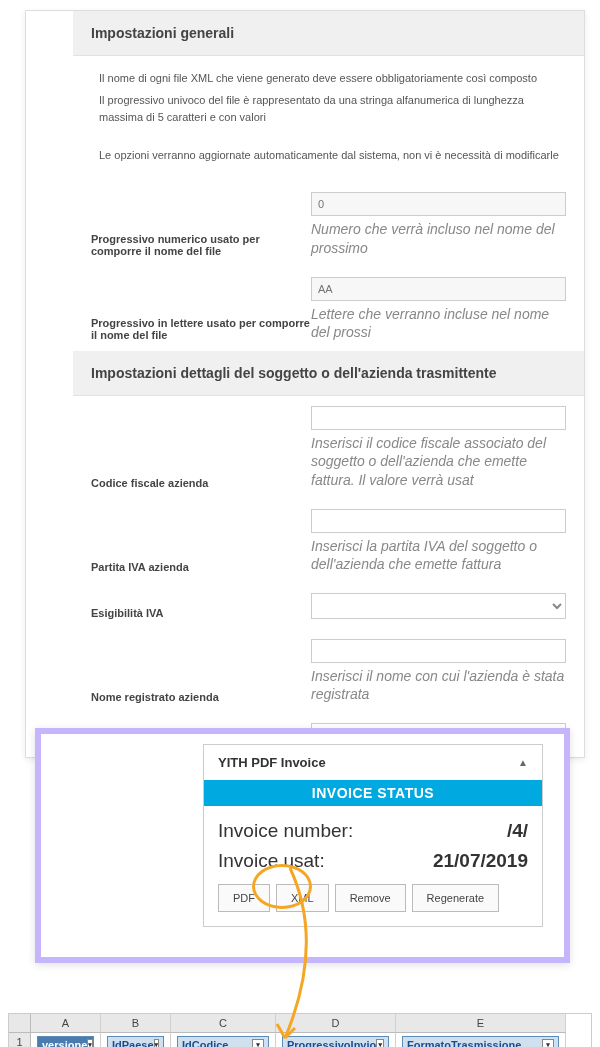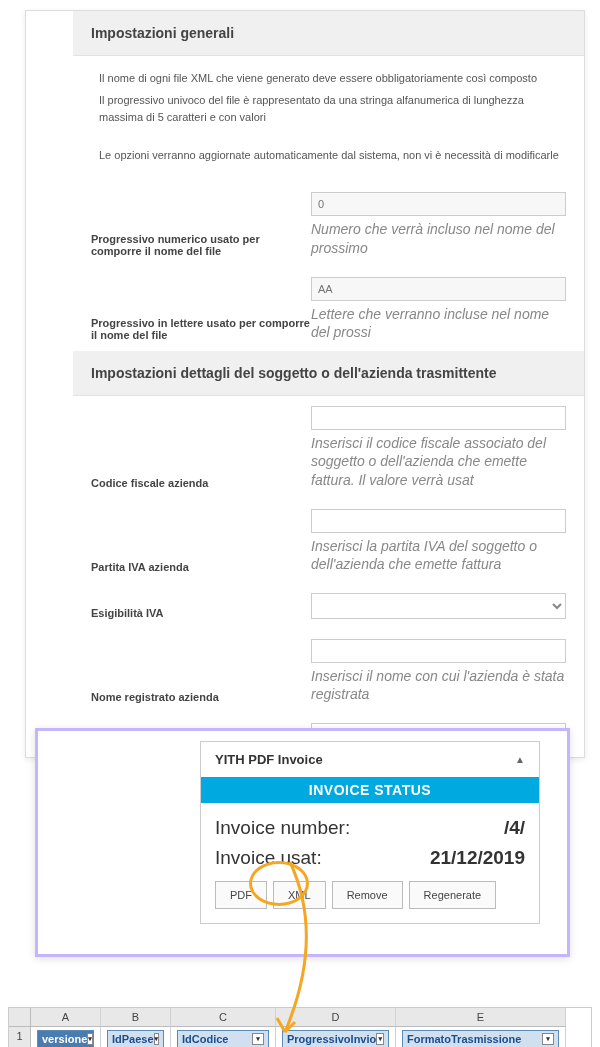--- a/index.html
+++ b/index.html
@@ -13,21 +13,21 @@
   .section-body .spacer { height: 8px; }
   
   .form-row { display: flex; padding: 10px 18px; align-items: flex-end; }
   .form-row .label { flex: 0 0 220px; font-size: 11px; font-weight: 700; color: #444; padding-top: 4px; }
   .form-row .control { flex: 1; }
   .form-row .control input[type=text], .form-row .control select { width: 100%; max-width: 300px; padding: 5px 6px; border: 1px solid #ccc; font-size: 11px; background: #fff; color: #888; }
   .form-row .control input.ghost { background: #f7f7f7; color: #bbb; }
   .form-row .help { font-size: 14px; font-style: italic; color: #888; margin-top: 4px; line-height: 1.3; }
   
   .panel2-wrap { position: relative; margin: -30px 30px 0 35px; }
-  .panel2 { border: 3px solid #c4b5fd; box-shadow: 0 2px 8px rgba(0,0,0,0.12); background: #fff; padding: 10px 12px 30px 12px; }
+  .panel2 { border: 6px solid #c4b5fd; box-shadow: 0 2px 8px rgba(0,0,0,0.12); background: #fff; padding: 10px 12px 30px 12px; }
   .widget { border: 1px solid #ccc; margin: 0 0 0 150px; width: 340px; }
   .widget-title { padding: 10px 14px; font-weight: 700; color: #333; display: flex; justify-content: space-between; align-items: center; }
   .widget-title .tri { font-size: 10px; color: #666; }
   .status-header { background: #00a9e0; color: #fff; text-align: center; padding: 5px 0; font-size: 14px; font-weight: 600; letter-spacing: 0.5px; }
   .status-body { padding: 10px 14px 14px 14px; }
   .status-row { display: flex; justify-content: space-between; padding: 4px 0; font-size: 19px; }
   .status-row .val { font-weight: 700; }
   .btn-row { display: flex; flex-wrap: wrap; gap: 6px; margin-top: 8px; }
   .btn { border: 1px solid #bbb; background: #fafafa; padding: 7px 14px; font-size: 11px; color: #444; cursor: pointer; }
   .circle { position: absolute; width: 60px; height: 45px; border: 3px solid #f5a623; border-radius: 50%; pointer-events: none; z-index: 10; }
@@ -109,21 +109,21 @@
         <span class="tri">▲</span>
       </div>
       <div class="status-header">INVOICE STATUS</div>
       <div class="status-body" style="position:relative;">
         <div class="status-row">
           <span>Invoice number:</span>
           <span class="val">/4/</span>
         </div>
         <div class="status-row">
           <span>Invoice usat:</span>
-          <span class="val">21/12/2019</span>
+          <span class="val">21/07/2019</span>
         </div>
         <div class="btn-row">
           <button class="btn">PDF</button>
           <button class="btn">XML</button>
           <button class="btn">Remove</button>
           <button class="btn">Regenerate</button>
         </div>
         <div class="circle" style="left:48px; top:58px;"></div>
       </div>
     </div>

